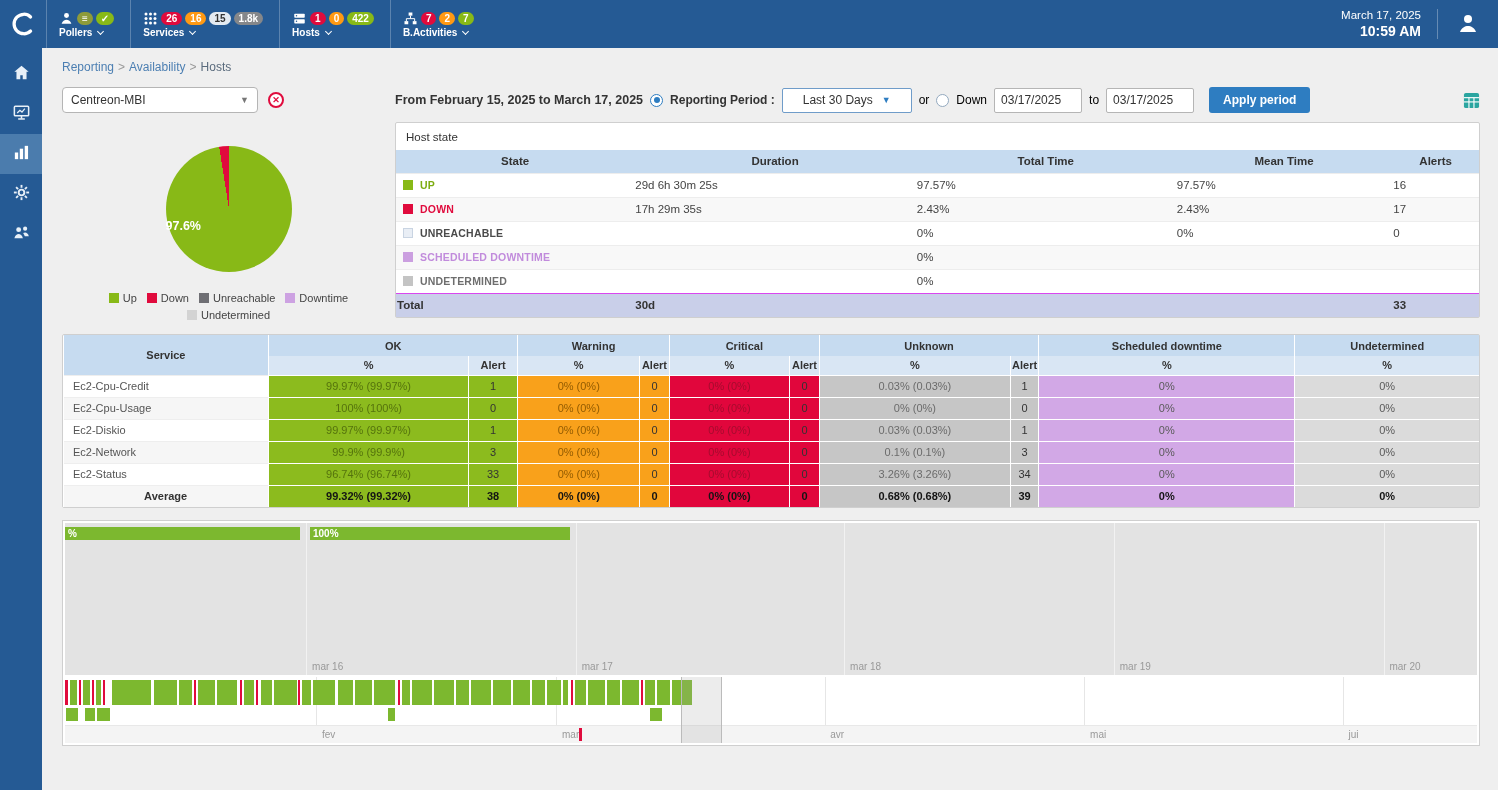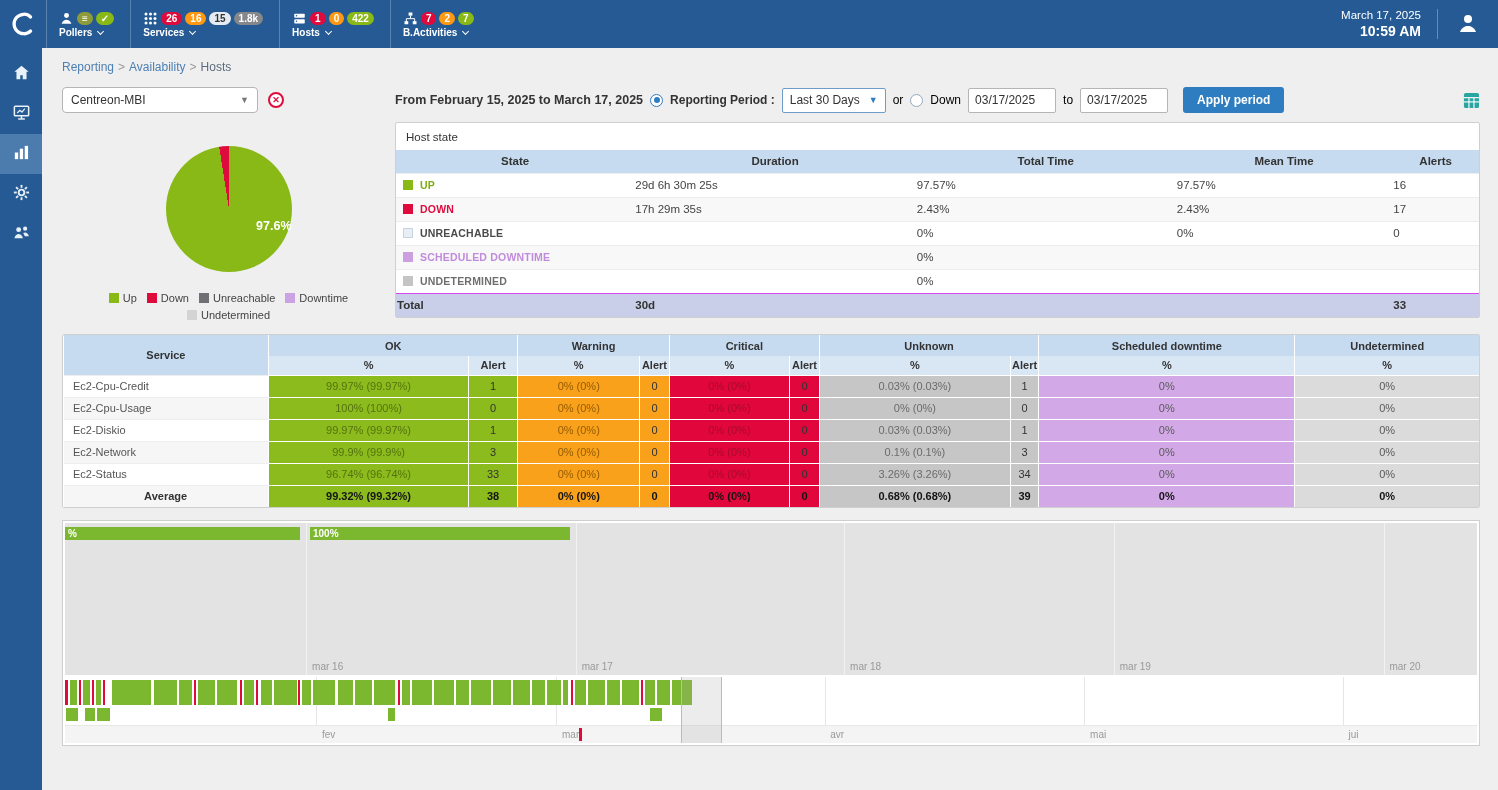--- a/index.html
+++ b/index.html
@@ -45,33 +45,33 @@
   .left-filter{width:333px;flex:none;display:flex;align-items:center;gap:10px;}
   .fake-select{background:#fff;border:1px solid #B5B5B5;border-radius:4px;height:26px;display:flex;align-items:center;justify-content:space-between;padding:0 8px;color:#333;width:196px;cursor:pointer;}
   .caret-gray{color:#777;font-size:9px;margin-left:8px;}
   .clear-icon{width:16px;height:16px;border:2px solid #E00B3D;border-radius:50%;color:#E00B3D;font-weight:bold;display:flex;align-items:center;justify-content:center;font-size:9px;line-height:1;cursor:pointer;background:#fff;}
   .center-filter{display:flex;align-items:center;gap:7px;flex:1;}
   .summary{font-weight:bold;color:#333;font-size:12.5px;}
   .radio{width:13px;height:13px;border:1px solid #93A9BF;border-radius:50%;background:#fff;position:relative;flex:none;cursor:pointer;}
   .radio.checked{border-color:#2E7DC1;}
   .radio.checked::after{content:"";position:absolute;inset:2.5px;background:#2E7DC1;border-radius:50%;}
   .flabel{font-weight:bold;color:#333;}
-  .small-select{background:#fff;border:1px solid #6F9CC9;border-radius:2px;height:25px;display:flex;align-items:center;padding:0 7px;color:#333;cursor:pointer;}
+  .small-select{background:#fff;border:1px solid #6F9CC9;border-radius:2px;height:25px;display:flex;align-items:center;padding:0 20px;color:#333;cursor:pointer;}
   .small-select .caret-blue{color:#2E7DC1;font-size:9px;margin-left:9px;}
   .date-input{width:88px;height:25px;border:1px solid #B5B5B5;border-radius:2px;font-size:12px;padding:0 6px;color:#333;font-family:"Liberation Sans",sans-serif;}
   .apply-btn{background:#2E7DC1;color:#fff;font-size:12px;font-weight:bold;border:none;border-radius:3px;padding:6px 14px;margin-left:8px;cursor:pointer;font-family:"Liberation Sans",sans-serif;}
   .export{margin-left:auto;cursor:pointer;display:flex;}
   .export svg{width:17px;height:17px;}
 
   
   .content{padding:0 18px 0 20px;}
   .row1{display:flex;margin-top:2px;}
   .pie-col{width:333px;flex:none;display:flex;flex-direction:column;align-items:center;}
   .pie{width:126px;height:126px;border-radius:50%;margin-top:24px;position:relative;}
-  .pie-label{position:absolute;left:0;right:0;top:58%;text-align:right;color:#fff;font-weight:bold;font-size:12.5px;}
+  .pie-label{position:absolute;left:0;right:0;top:58%;text-align:left;color:#fff;font-weight:bold;font-size:12.5px;}
   .legend{margin-top:20px;width:310px;display:flex;flex-wrap:wrap;justify-content:center;gap:5px 10px;font-size:11px;color:#444;}
   .legend-item{display:flex;align-items:center;gap:4px;}
   .legend-sq{width:10px;height:10px;flex:none;}
 
   .hs-panel{flex:1;background:#fff;border:1px solid #CFCFCF;border-radius:2px;align-self:flex-start;}
   .hs-title{padding:8px 10px 7px 10px;font-size:11.5px;color:#333;}
   table.hs{width:100%;border-collapse:collapse;font-size:11.5px;color:#444;table-layout:fixed;}
   .hs th{background:#C6DBF0;height:23px;font-weight:bold;color:#333;font-size:11.5px;}
   .hs td{height:24px;text-align:left;border-top:1px solid #EDEDED;}
   .hs td.hs-state{text-align:left;padding-left:7px;}

